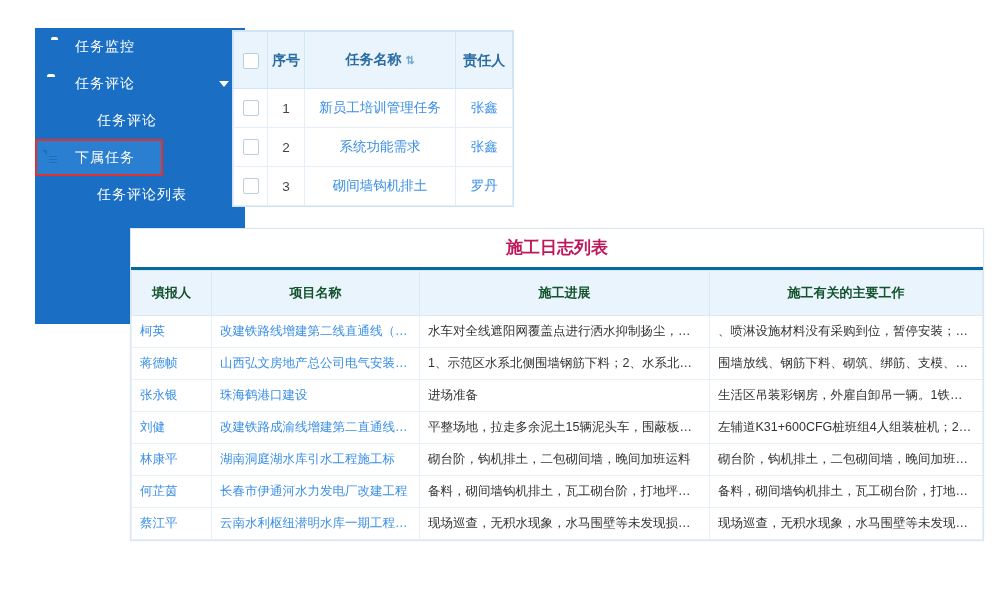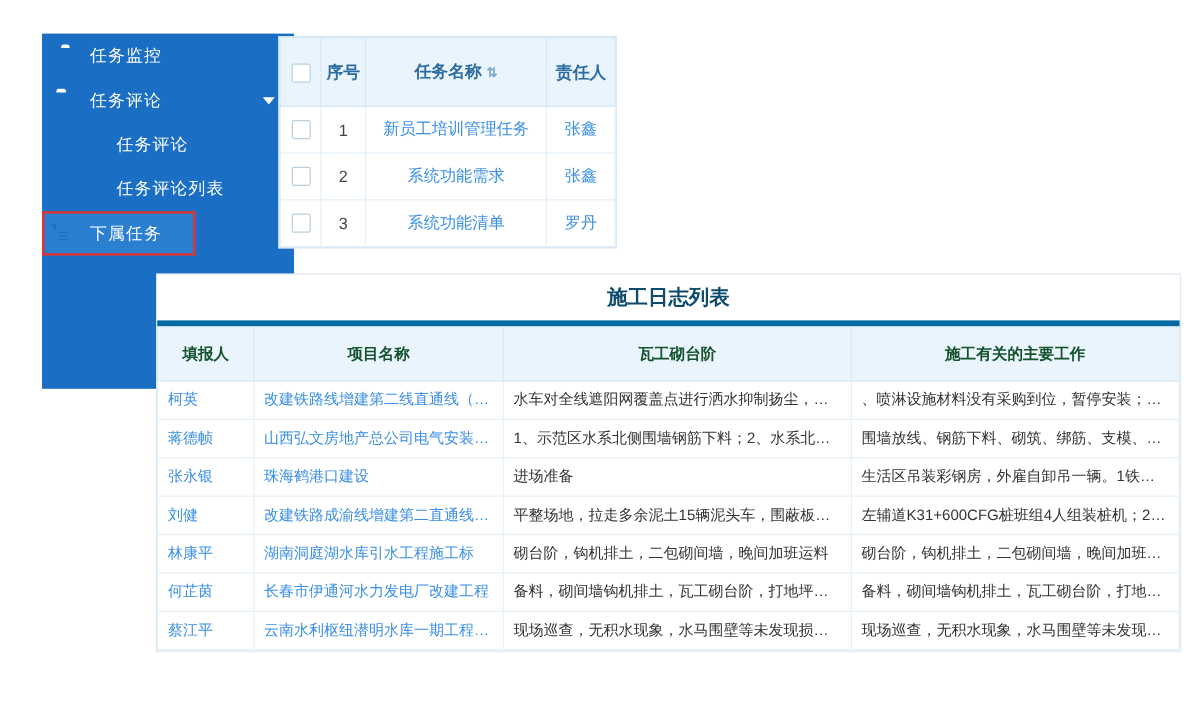--- a/index.html
+++ b/index.html
@@ -209,22 +209,22 @@
     border: 1px solid #d9e7f2;
     box-sizing: border-box;
     box-shadow: 0 0 2px rgba(0,0,0,0.06);
   }
   .log-title {
     height: 38px;
     line-height: 38px;
     text-align: center;
     font-size: 17px;
     font-weight: bold;
-    color: #0c4a6e;
-    border-bottom: 5px solid #0369a1;
+    color: #be185d;
+    border-bottom: 3px solid #0369a1;
     background: #ffffff;
   }
   .log-table {
     width: 100%;
     border-collapse: collapse;
     table-layout: fixed;
     font-size: 12.5px;
   }
   .log-table th {
     background: #eaf4fc;
@@ -267,28 +267,28 @@
       <span class="ico"><span class="icon-folder"></span></span>
       <span class="side-label">任务评论</span>
       <span class="caret-down"></span>
     </div>
 
     <div class="side-item side-sub">
       <span class="ico"><span class="icon-doc"></span></span>
       <span class="side-label">任务评论</span>
     </div>
 
+    <div class="side-item selected highlight-box">
+      <span class="ico"><span class="icon-doc"></span></span>
+      <span class="side-label">下属任务</span>
+    </div>
+
     <div class="side-item side-sub">
       <span class="ico"><span class="icon-doc"></span></span>
       <span class="side-label">任务评论列表</span>
-    </div>
-
-    <div class="side-item selected highlight-box">
-      <span class="ico"><span class="icon-doc"></span></span>
-      <span class="side-label">下属任务</span>
     </div>
 
   </div>
 
   <div class="task-panel">
     <table>
       <colgroup>
         <col class="col-cb">
           <col class="col-no">
           <col class="col-name">
@@ -319,41 +319,41 @@
         </tr>
         <tr>
           <td><span class="cb"></span></td>
           <td class="num">2</td>
           <td>系统功能需求</td>
           <td>张鑫</td>
         </tr>
         <tr>
           <td><span class="cb"></span></td>
           <td class="num">3</td>
-          <td>系统功能清单</td>
+          <td>砌间墙钩机排土</td>
           <td>罗丹</td>
         </tr>
       </tbody>
     </table>
   </div>
 
   <div class="log-panel">
     <div class="log-title">施工日志列表</div>
     <table class="log-table">
       <colgroup>
         <col class="lc-1">
           <col class="lc-2">
           <col class="lc-3">
           <col class="lc-4">
       </colgroup>
       <thead>
         <tr>
           <th>填报人</th>
           <th>项目名称</th>
-          <th>瓦工砌台阶</th>
+          <th>施工进展</th>
           <th>施工有关的主要工作</th>
         </tr>
       </thead>
       <tbody>
         <tr>
           <td class="lc-1">柯英</td>
           <td>改建铁路线增建第二线直通线（成都...</td>
           <td class="dark">水车对全线遮阳网覆盖点进行洒水抑制扬尘，裸土覆...</td>
           <td class="dark">、喷淋设施材料没有采购到位，暂停安装；2、围蔽班组以货...</td>
         </tr>

